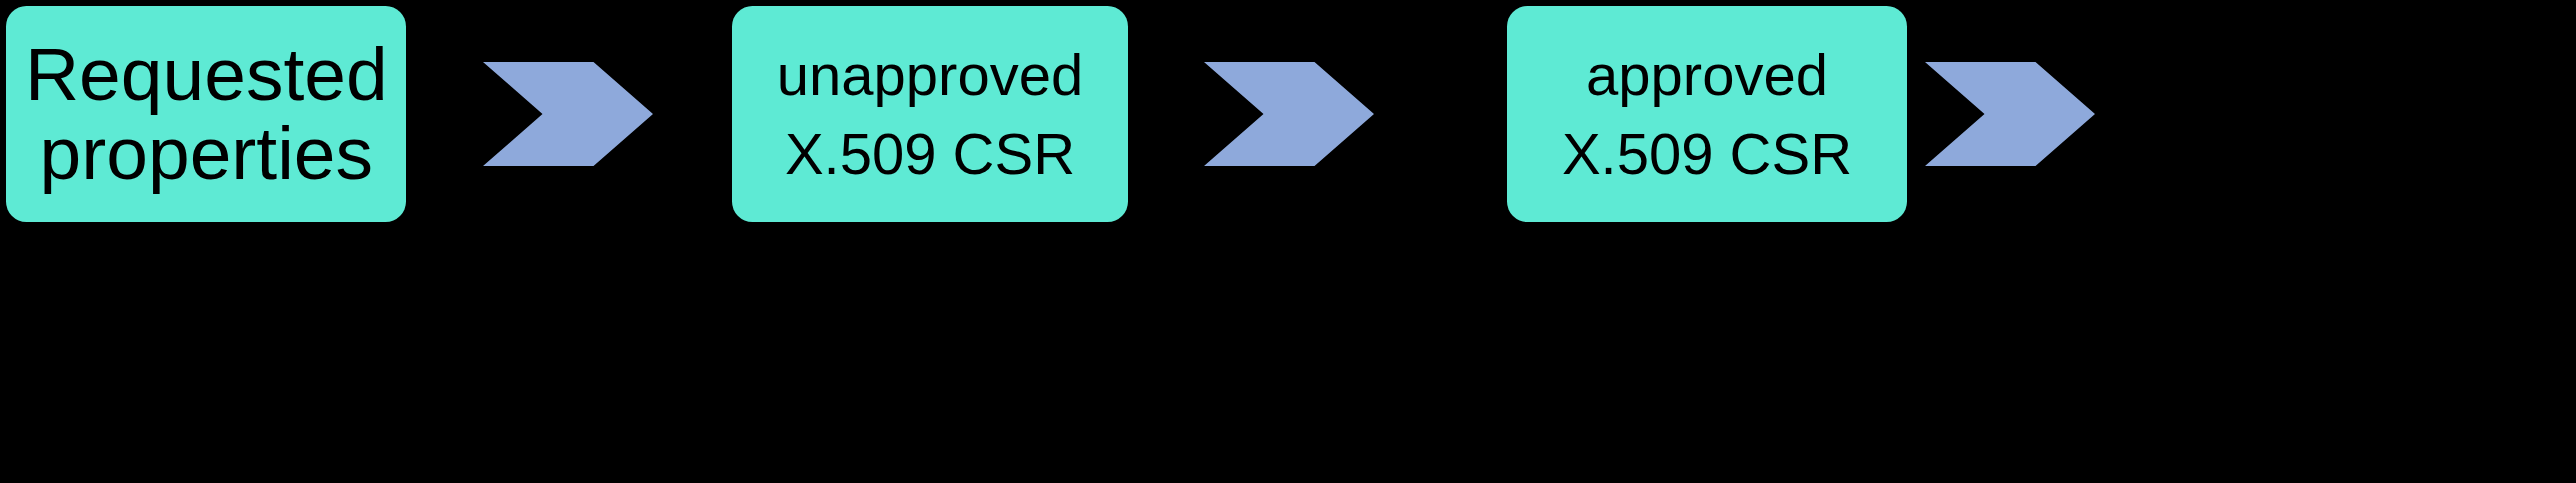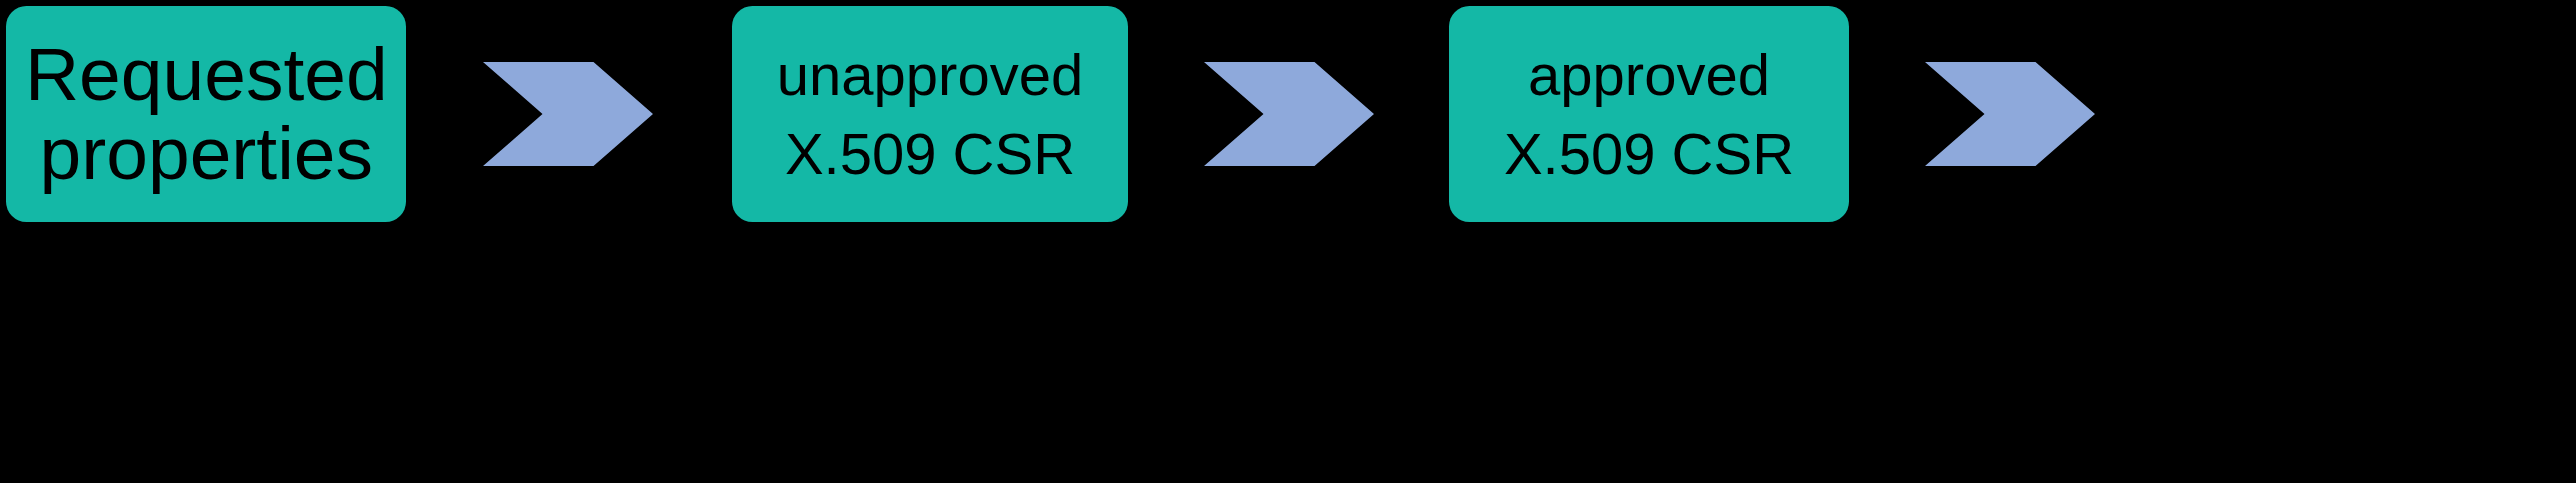--- a/index.html
+++ b/index.html
@@ -12,39 +12,39 @@
     width: 2576px;
     height: 484px;
     background: #000000;
     overflow: hidden;
     font-family: "Liberation Sans", sans-serif;
   }
   .step-box {
     position: absolute;
     top: 6.3px;
     height: 216px;
-    background: #14b8a6;
+    background: #5eead4;
     border-radius: 20.4px;
     color: #000000;
     display: flex;
     flex-direction: column;
     justify-content: center;
     align-items: center;
     text-align: center;
   }
   .step-box .line {
     display: block;
     white-space: nowrap;
   }
   .box-large { font-size: 75px; line-height: 79px; }
   .box-small { font-size: 58px; line-height: 79px; }
 
   #box-1 { left: 6.3px;    width: 400px; }
   #box-2 { left: 732px;  width: 396px; }
-  #box-3 { left: 1449px; width: 400px; }
+  #box-3 { left: 1507px; width: 400px; }
   #box-4 { left: 2171px; width: 398px; }
 
   .flow-arrow {
     position: absolute;
     top: 62px;
     width: 170px;
     height: 104px;
     background: #8EA9DB;
     clip-path: polygon(0% 0%, 65% 0%, 100% 50%, 65% 100%, 0% 100%, 35% 50%);
   }

